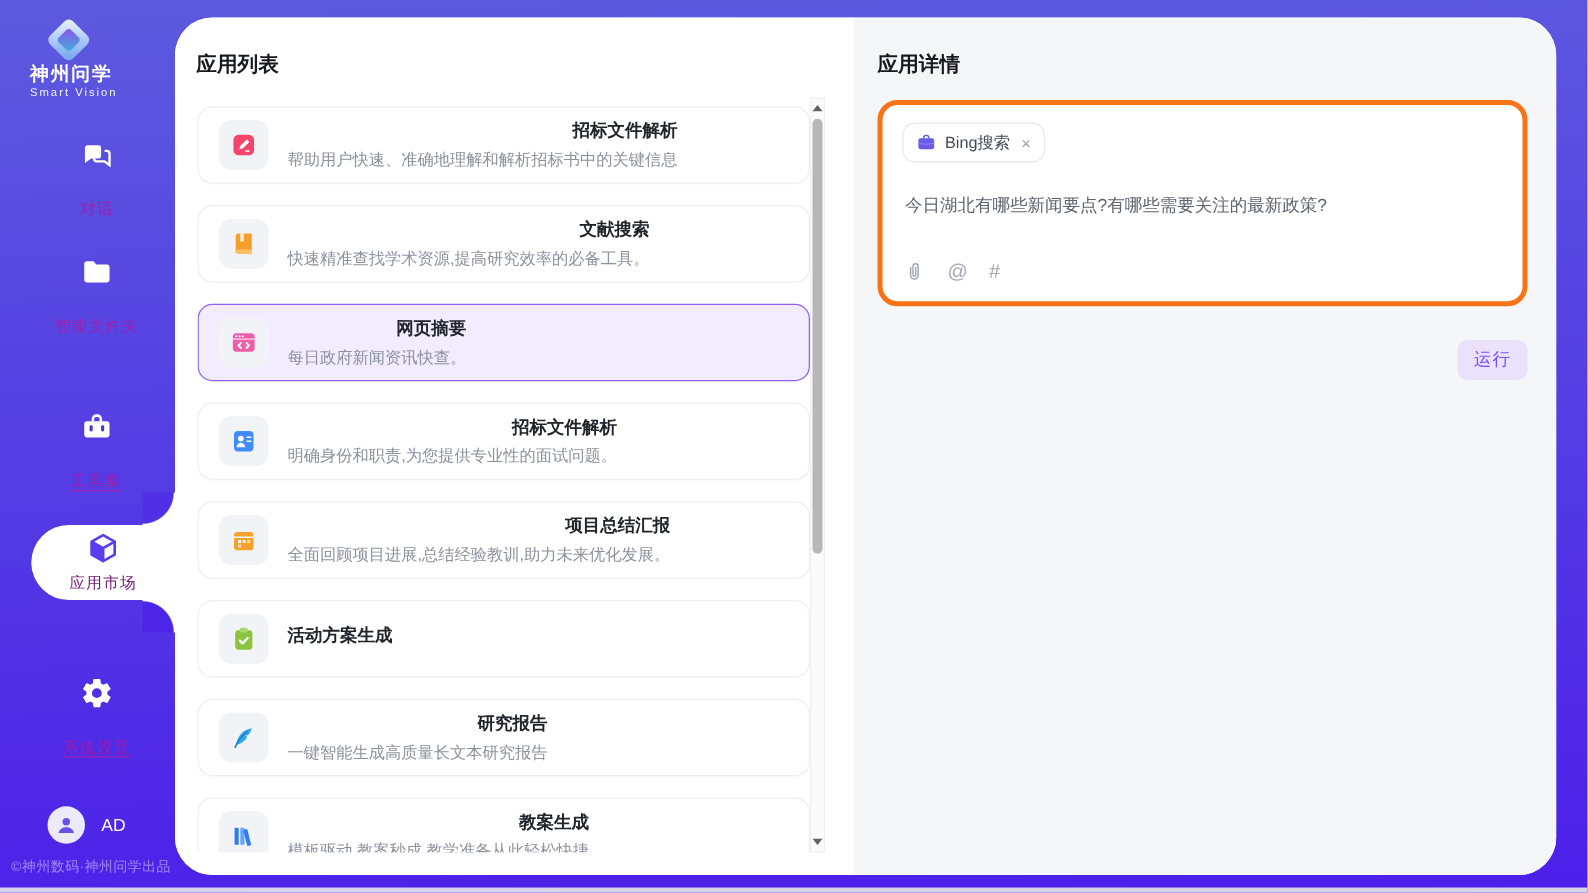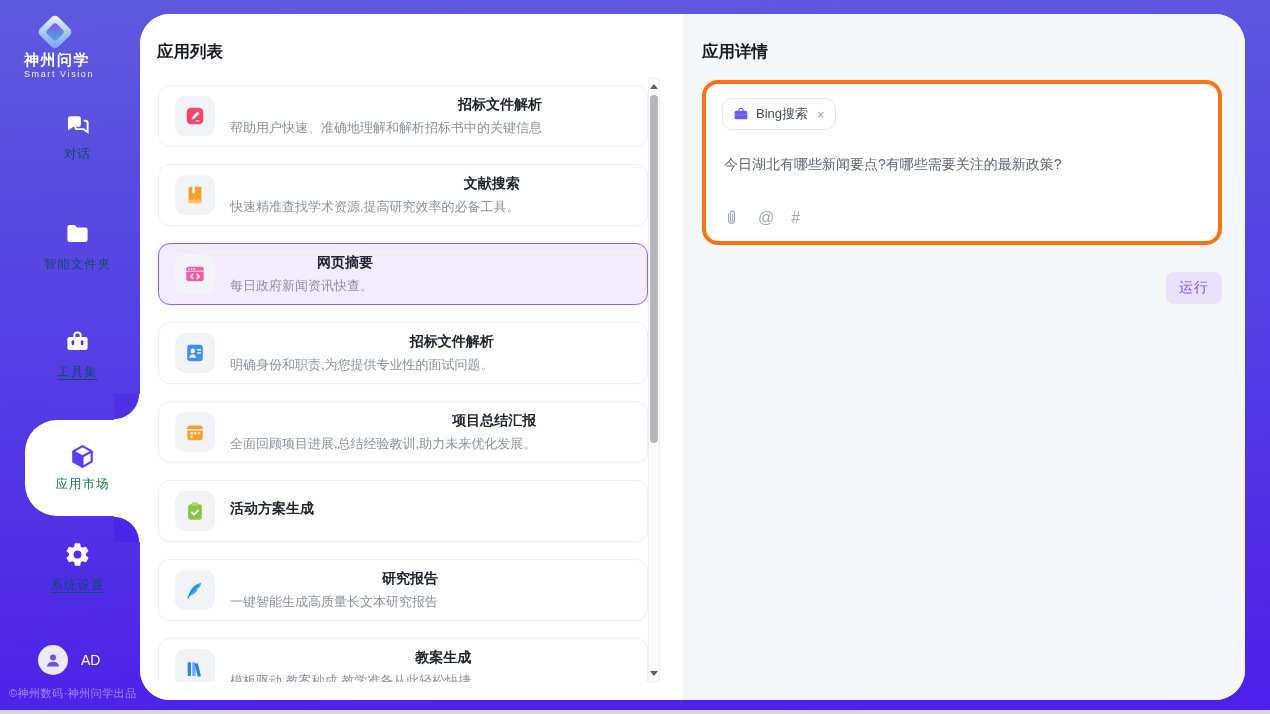--- a/index.html
+++ b/index.html
@@ -21,30 +21,30 @@
     background:linear-gradient(135deg,#f2f8ff 0%,#a5c6f8 55%,#6f9fee 100%); }
   .logo-diamond .inner { position:absolute; left:12px; top:12px; width:14px; height:14px;
     transform:rotate(45deg); border-radius:3px;
     background:linear-gradient(135deg,#7e63e8 20%,#42b4d8 100%); }
   .brand-text { margin-left:8px; color:#fff; }
   .brand-name { font-size:15px; font-weight:bold; letter-spacing:1.5px; line-height:18px; }
   .brand-tag { font-size:9px; letter-spacing:1.6px; opacity:.93; }
 
   .nav { position:absolute; inset:0; }
   .nav-item { position:absolute; left:0; width:155px; display:flex; flex-direction:column;
-    align-items:center; gap:9px; color:#0c4a6e; cursor:pointer; }
+    align-items:center; gap:22px; color:#a21caf; cursor:pointer; }
   .nav-item .icon svg { width:27px; height:27px; }
   .nav-label { font-size:12.5px; letter-spacing:1px; }
   .nav-item.underline .nav-label { text-decoration:underline; text-underline-offset:3px; }
   .nav-item:nth-of-type(1) { top:110px; }
-  .nav-item:nth-of-type(2) { top:220px; }
+  .nav-item:nth-of-type(2) { top:204px; }
   .nav-item:nth-of-type(3) { top:328px; }
   .nav-item:nth-of-type(5) { top:541px; }
-  .nav-item.active { top:420px; left:25px; width:115px; height:96px; background:#fff;
-    border-radius:32px 0 0 32px; justify-content:center; gap:6px; color:#15803d; }
+  .nav-item.active { top:420px; left:25px; width:115px; height:60px; background:#fff;
+    border-radius:32px 0 0 32px; justify-content:center; gap:6px; color:#701a75; }
   .corner { position:absolute; right:0; width:26px; height:26px; }
   .corner.top { top:-26px; background:radial-gradient(circle 26px at 0 0,#4f30e7 0 24.5px,#fff 25.5px); }
   .corner.bot { bottom:-26px; background:radial-gradient(circle 26px at 0 100%,#4b26e8 0 24.5px,#fff 25.5px); }
 
   .user-row { position:absolute; left:38px; top:645px; display:flex; align-items:center; }
   .avatar { width:30px; height:30px; border-radius:50%; background:#ece9fb;
     display:flex; align-items:center; justify-content:center; }
   .avatar svg { width:18px; height:18px; }
   .user-name { color:#fff; font-size:14px; margin-left:13px; }
   .side-footer { position:absolute; left:9px; bottom:13px; font-size:11px;

